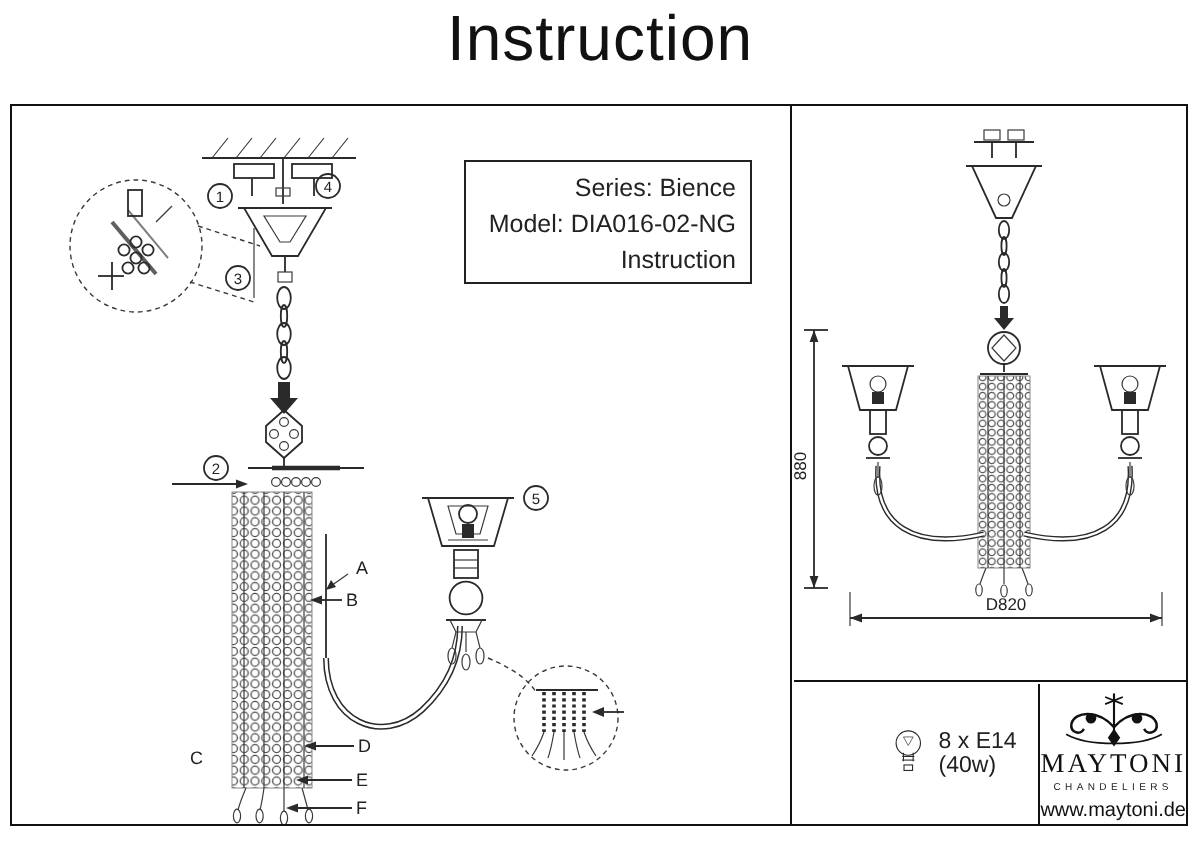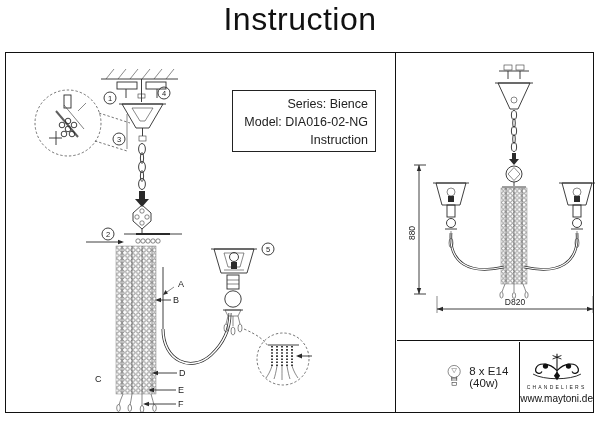--- a/index.html
+++ b/index.html
@@ -12,26 +12,26 @@
     position:absolute; top:1px; left:0; width:100%;
     text-align:center; font-size:32px; font-weight:500; letter-spacing:0.5px; color:#111;
   }
   .sheet {
     position:absolute; left:5px; top:52px; width:589px; height:361px;
     border:1px solid #111;
   }
   .left-panel { position:absolute; left:0; top:0; width:390px; height:100%; border-right:1px solid #111; }
   .left-panel svg { position:absolute; left:0; top:0; }
   .info-box {
-    position:absolute; left:226px; top:37px; width:144px; height:62px;
+    position:absolute; left:226px; top:27px; width:144px; height:62px;
     border:1px solid #222; text-align:right; padding:4px 7px 5px 0;
     font-size:12.5px; line-height:18px; color:#222;
   }
   .right-panel { position:absolute; left:391px; top:0; right:0; height:100%; }
-  .dim-area { position:absolute; left:0; top:0; width:100%; height:288px; border-bottom:1px solid #111;padding-left:12px; }
+  .dim-area { position:absolute; left:0; top:0; width:100%; height:288px; border-bottom:1px solid #111; }
   .spec-row { position:absolute; left:0; top:289px; right:0; bottom:0; display:flex; }
   .bulb-cell {
     width:111px; border-right:1px solid #111; display:flex;
     align-items:center; justify-content:center; gap:6px; font-size:11.5px; color:#222;margin-left:48px;
   }
   .logo-cell {
     flex:1; display:flex; flex-direction:column; align-items:center; justify-content:center;
     padding-top:1px;
   }
   .brand-name {
@@ -381,20 +381,21 @@
             <line x1="35" y1="3" x2="35" y2="26" stroke="#111" stroke-width="1.2"></line>
             <line x1="30" y1="9" x2="40" y2="5" stroke="#111" stroke-width="1"></line>
             <line x1="30" y1="5" x2="40" y2="9" stroke="#111" stroke-width="1"></line>
             <path d="M 35,22 C 26,12 13,13 11,20 C 10,25 16,27 18,23" stroke="#111" stroke-width="1.4" fill="none"></path>
             <path d="M 35,22 C 44,12 57,13 59,20 C 60,25 54,27 52,23" stroke="#111" stroke-width="1.4" fill="none"></path>
             <circle cx="22" cy="17" r="3" fill="#111"></circle>
             <circle cx="48" cy="17" r="3" fill="#111"></circle>
             <path d="M 8,26 C 20,33 50,33 62,26" stroke="#111" stroke-width="1" fill="none"></path>
             <polygon points="35,23 38.5,28 35,33 31.5,28" fill="#111"></polygon>
           </svg>
+          <div class="brand-name">MAYTONI</div>
           <div class="brand-tagline">CHANDELIERS</div>
           <div class="brand-website">www.maytoni.de</div>
         </div>
       </div>
 
     </div>
   </div>
 </div>
 
 </body></html>

